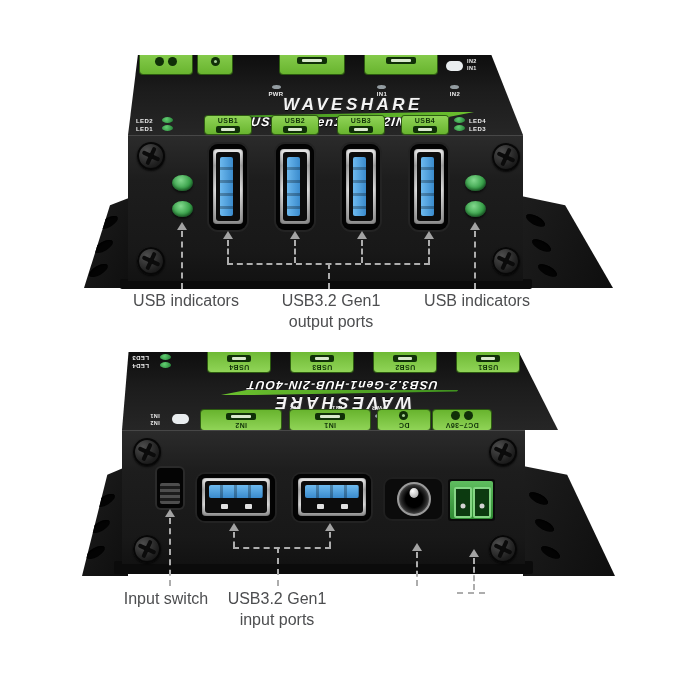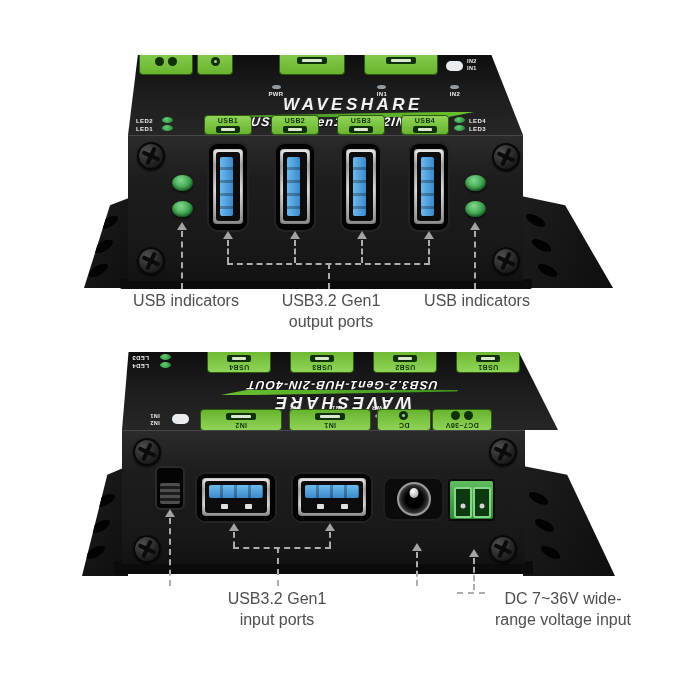--- a/index.html
+++ b/index.html
@@ -396,18 +396,17 @@
   <div class="arr" style="left:325px;top:523px;"></div>
   <div class="dv" style="left:329px;top:532px;height:15px;"></div>
   <div class="dh" style="left:233px;top:547px;width:98px;"></div>
   <div class="dv" style="left:277px;top:547px;height:39px;"></div>
   <div class="arr" style="left:412px;top:543px;"></div>
   <div class="dv" style="left:416px;top:552px;height:34px;"></div>
   <div class="arr" style="left:469px;top:549px;"></div>
   <div class="dv" style="left:473px;top:558px;height:32px;"></div>
   <div class="dh" style="left:457px;top:592px;width:28px;"></div>
 
+  <div class="ann" style="left:96px;top:589px;width:140px;">Input switch</div>
   <div class="ann" style="left:207px;top:589px;width:140px;">USB3.2 Gen1
 input ports</div>
-  <div class="ann" style="left:478px;top:589px;width:170px;">DC 7~36V wide-
-range voltage input</div>
 
 </div>
 
 </body></html>

